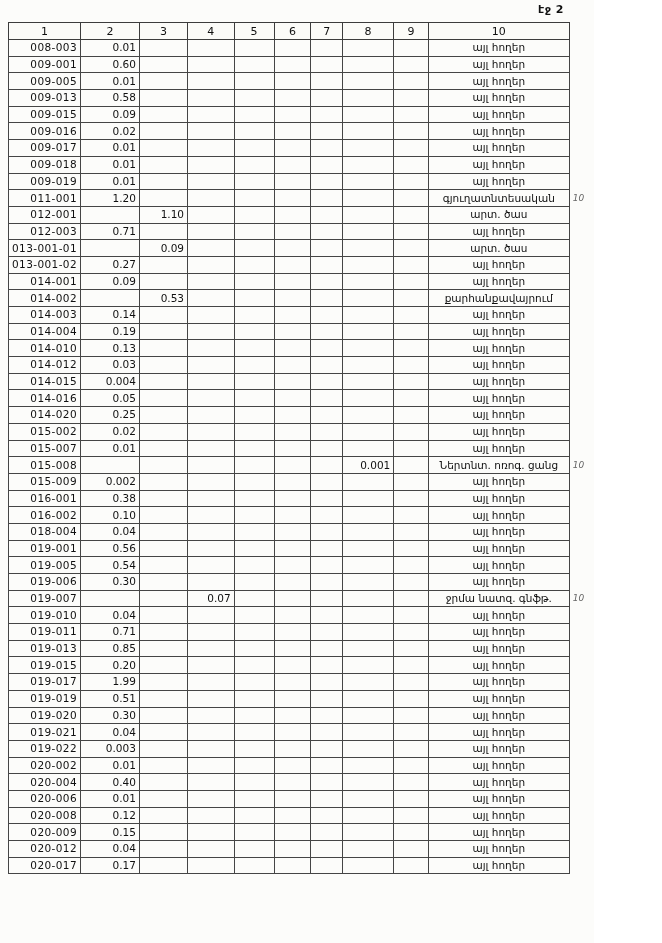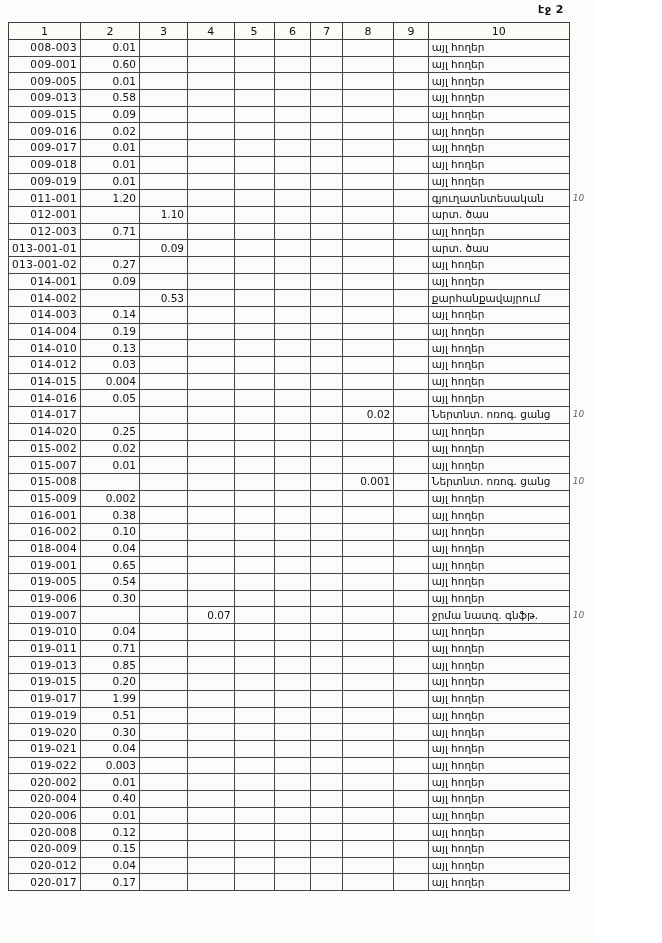--- a/index.html
+++ b/index.html
@@ -47,21 +47,21 @@
     border: 1px solid #454545;
     height: 15.7px;
     padding: 0 3px;
     white-space: nowrap;
     overflow: hidden;
     line-height: 15px;
     background: #fcfcfa;
   }
   td.code  { text-align: right;  letter-spacing: 0.4px; }
   td.val   { text-align: right; }
-  td.lbl   { text-align: left; }
+  td.lbl   { text-align: center; }
   td.empty { }
   th.note-cell, td.note-cell {
     border: none !important;
     background: transparent !important;
     font-size: 9px;
     font-style: italic;
     color: #666;
     text-align: left;
     padding-left: 5px;
   }
@@ -382,85 +382,72 @@
           <td class="empty"></td>
           <td class="empty"></td>
           <td class="empty"></td>
           <td class="empty"></td>
           <td class="empty"></td>
           <td class="empty"></td>
           <td class="lbl">այլ հողեր</td>
           <td class="note-cell"></td>
         </tr>
         <tr>
-          <td class="code">014-017</td>
-          <td class="empty"></td>
-          <td class="empty"></td>
-          <td class="empty"></td>
-          <td class="empty"></td>
-          <td class="empty"></td>
-          <td class="empty"></td>
+          <td class="code">014-020</td>
+          <td class="val">0.25</td>
+          <td class="empty"></td>
+          <td class="empty"></td>
+          <td class="empty"></td>
+          <td class="empty"></td>
+          <td class="empty"></td>
+          <td class="empty"></td>
+          <td class="empty"></td>
+          <td class="lbl">այլ հողեր</td>
+          <td class="note-cell"></td>
+        </tr>
+        <tr>
+          <td class="code">015-002</td>
           <td class="val">0.02</td>
+          <td class="empty"></td>
+          <td class="empty"></td>
+          <td class="empty"></td>
+          <td class="empty"></td>
+          <td class="empty"></td>
+          <td class="empty"></td>
+          <td class="empty"></td>
+          <td class="lbl">այլ հողեր</td>
+          <td class="note-cell"></td>
+        </tr>
+        <tr>
+          <td class="code">015-007</td>
+          <td class="val">0.01</td>
+          <td class="empty"></td>
+          <td class="empty"></td>
+          <td class="empty"></td>
+          <td class="empty"></td>
+          <td class="empty"></td>
+          <td class="empty"></td>
+          <td class="empty"></td>
+          <td class="lbl">այլ հողեր</td>
+          <td class="note-cell"></td>
+        </tr>
+        <tr>
+          <td class="code">015-008</td>
+          <td class="empty"></td>
+          <td class="empty"></td>
+          <td class="empty"></td>
+          <td class="empty"></td>
+          <td class="empty"></td>
+          <td class="empty"></td>
+          <td class="val">0.001</td>
           <td class="empty"></td>
           <td class="lbl">Ներտնտ. ոռոգ. ցանց</td>
           <td class="note-cell">10</td>
         </tr>
         <tr>
-          <td class="code">014-020</td>
-          <td class="val">0.25</td>
-          <td class="empty"></td>
-          <td class="empty"></td>
-          <td class="empty"></td>
-          <td class="empty"></td>
-          <td class="empty"></td>
-          <td class="empty"></td>
-          <td class="empty"></td>
-          <td class="lbl">այլ հողեր</td>
-          <td class="note-cell"></td>
-        </tr>
-        <tr>
-          <td class="code">015-002</td>
-          <td class="val">0.02</td>
-          <td class="empty"></td>
-          <td class="empty"></td>
-          <td class="empty"></td>
-          <td class="empty"></td>
-          <td class="empty"></td>
-          <td class="empty"></td>
-          <td class="empty"></td>
-          <td class="lbl">այլ հողեր</td>
-          <td class="note-cell"></td>
-        </tr>
-        <tr>
-          <td class="code">015-007</td>
-          <td class="val">0.01</td>
-          <td class="empty"></td>
-          <td class="empty"></td>
-          <td class="empty"></td>
-          <td class="empty"></td>
-          <td class="empty"></td>
-          <td class="empty"></td>
-          <td class="empty"></td>
-          <td class="lbl">այլ հողեր</td>
-          <td class="note-cell"></td>
-        </tr>
-        <tr>
-          <td class="code">015-008</td>
-          <td class="empty"></td>
-          <td class="empty"></td>
-          <td class="empty"></td>
-          <td class="empty"></td>
-          <td class="empty"></td>
-          <td class="empty"></td>
-          <td class="val">0.001</td>
-          <td class="empty"></td>
-          <td class="lbl">Ներտնտ. ոռոգ. ցանց</td>
-          <td class="note-cell">10</td>
-        </tr>
-        <tr>
           <td class="code">015-009</td>
           <td class="val">0.002</td>
           <td class="empty"></td>
           <td class="empty"></td>
           <td class="empty"></td>
           <td class="empty"></td>
           <td class="empty"></td>
           <td class="empty"></td>
           <td class="empty"></td>
           <td class="lbl">այլ հողեր</td>
@@ -500,21 +487,21 @@
           <td class="empty"></td>
           <td class="empty"></td>
           <td class="empty"></td>
           <td class="empty"></td>
           <td class="empty"></td>
           <td class="lbl">այլ հողեր</td>
           <td class="note-cell"></td>
         </tr>
         <tr>
           <td class="code">019-001</td>
-          <td class="val">0.65</td>
+          <td class="val">0.56</td>
           <td class="empty"></td>
           <td class="empty"></td>
           <td class="empty"></td>
           <td class="empty"></td>
           <td class="empty"></td>
           <td class="empty"></td>
           <td class="empty"></td>
           <td class="lbl">այլ հողեր</td>
           <td class="note-cell"></td>
         </tr>

